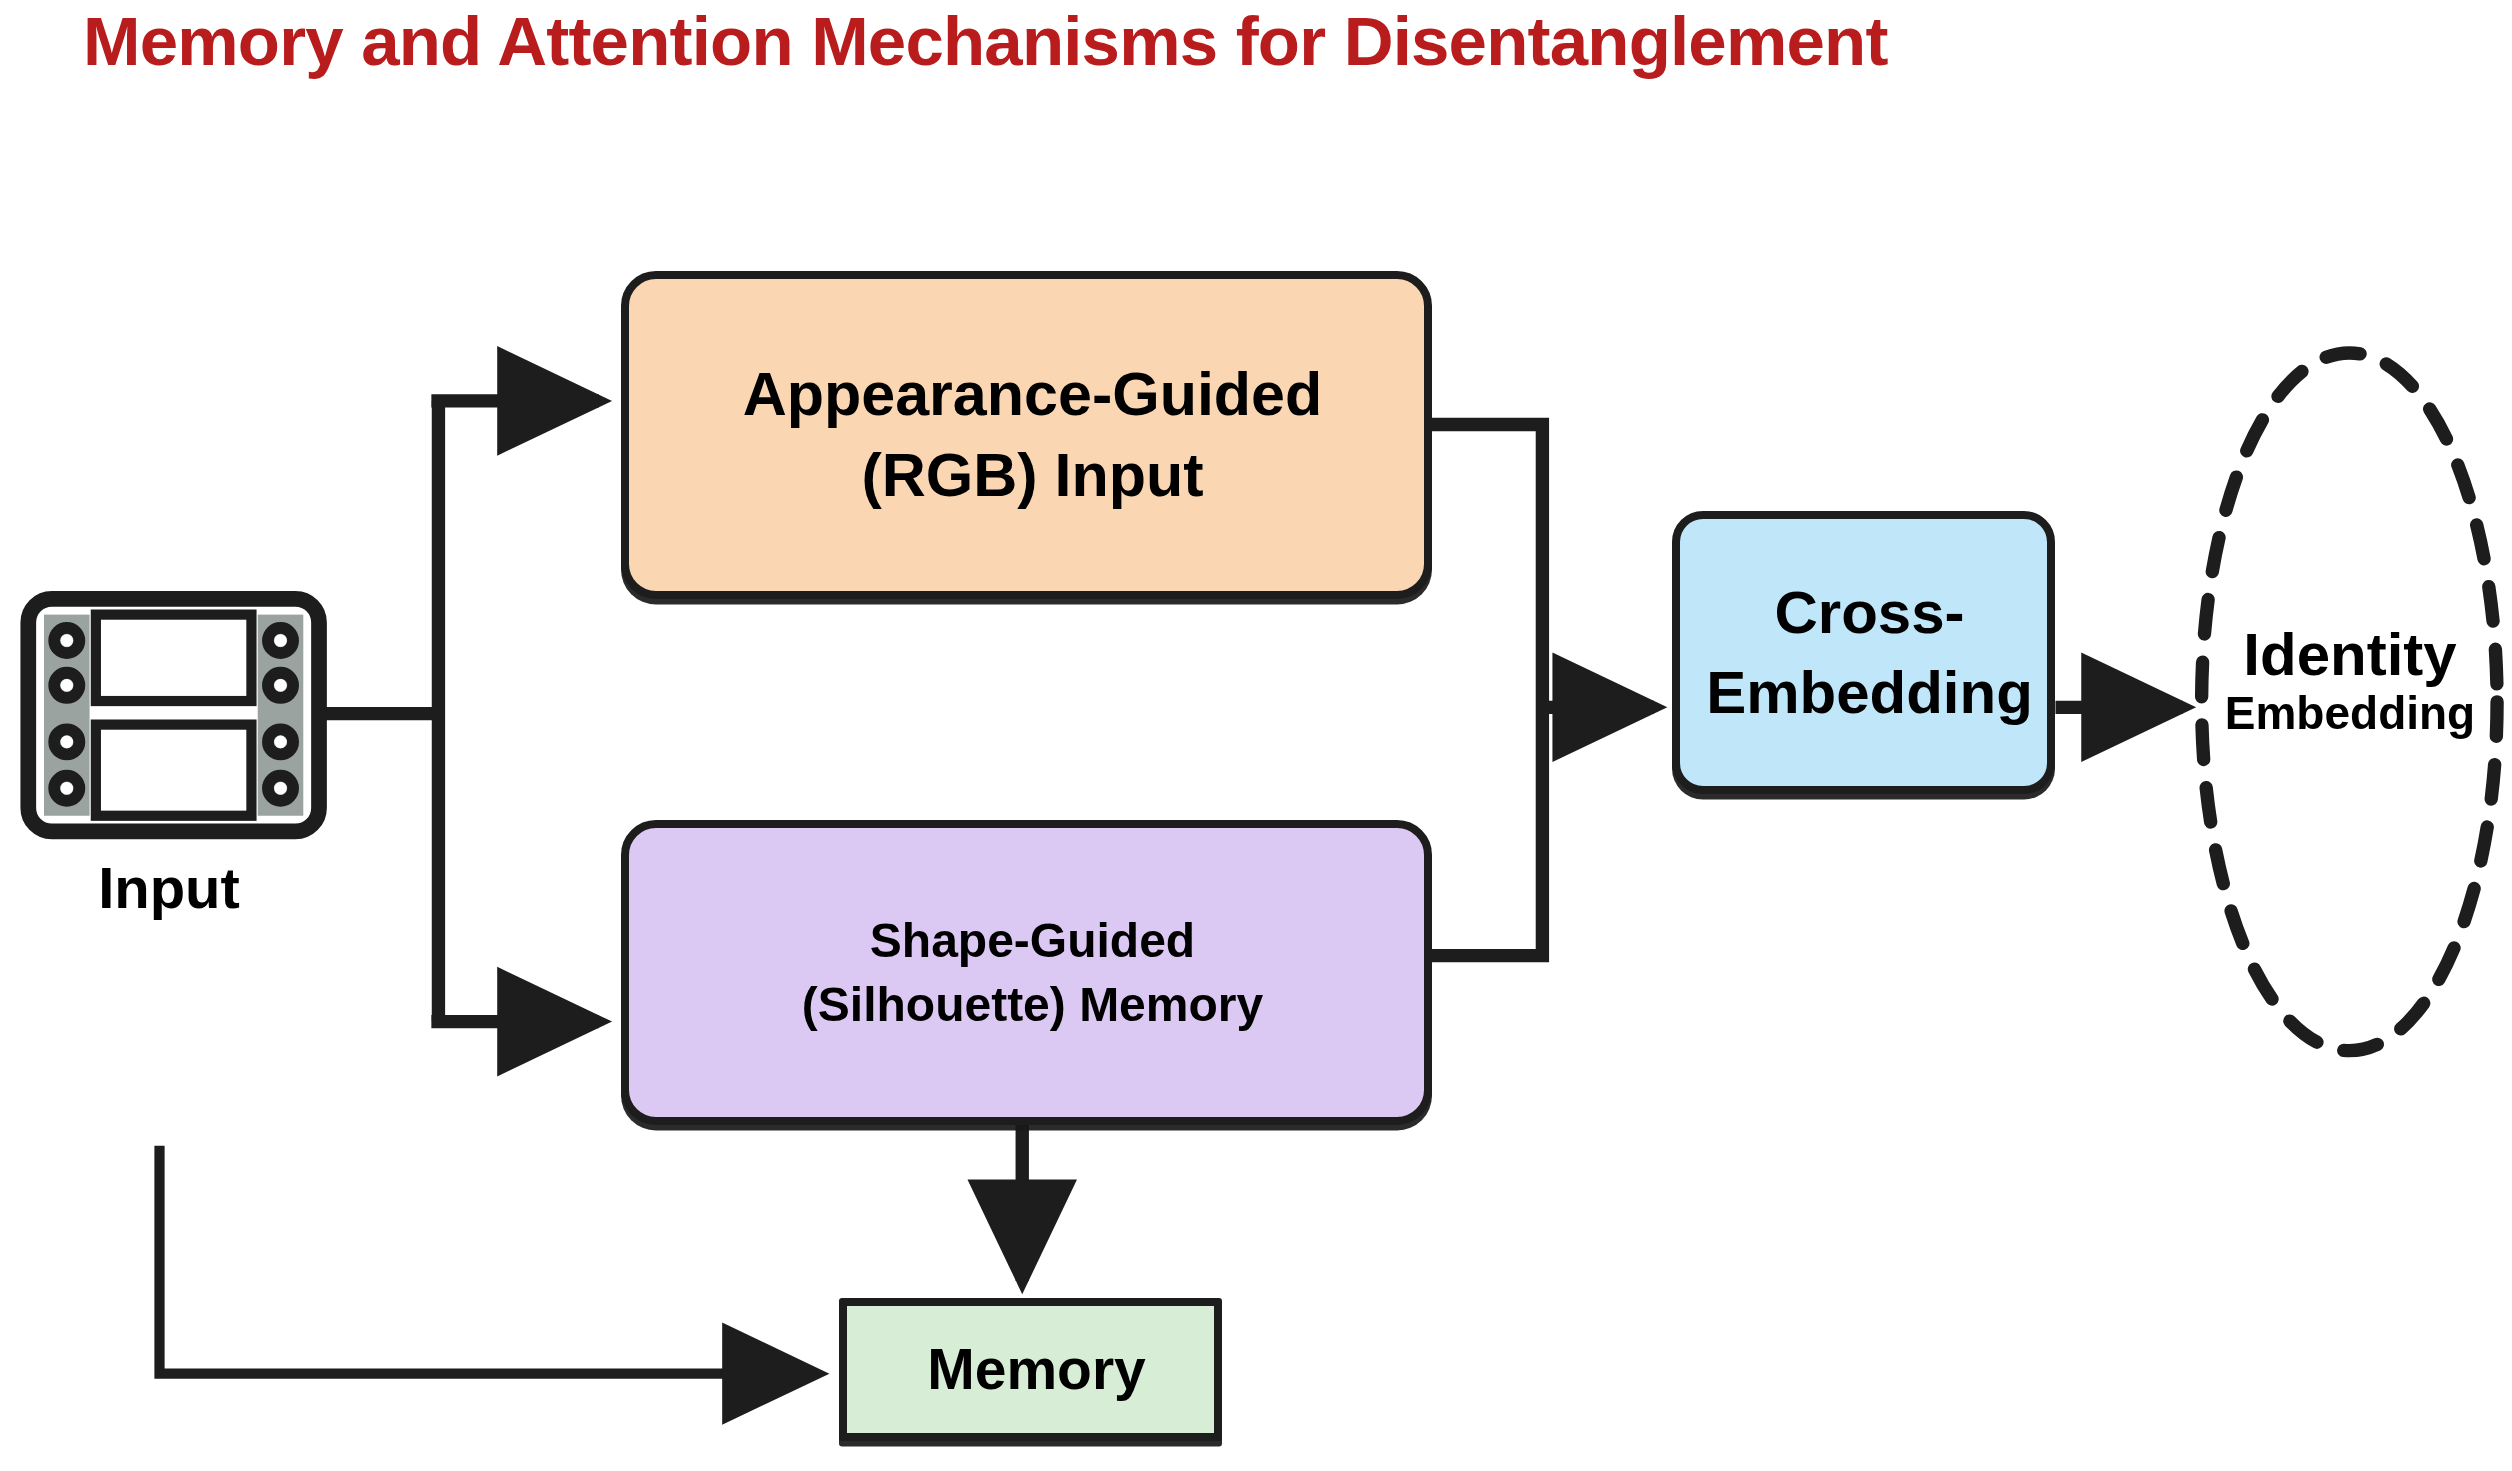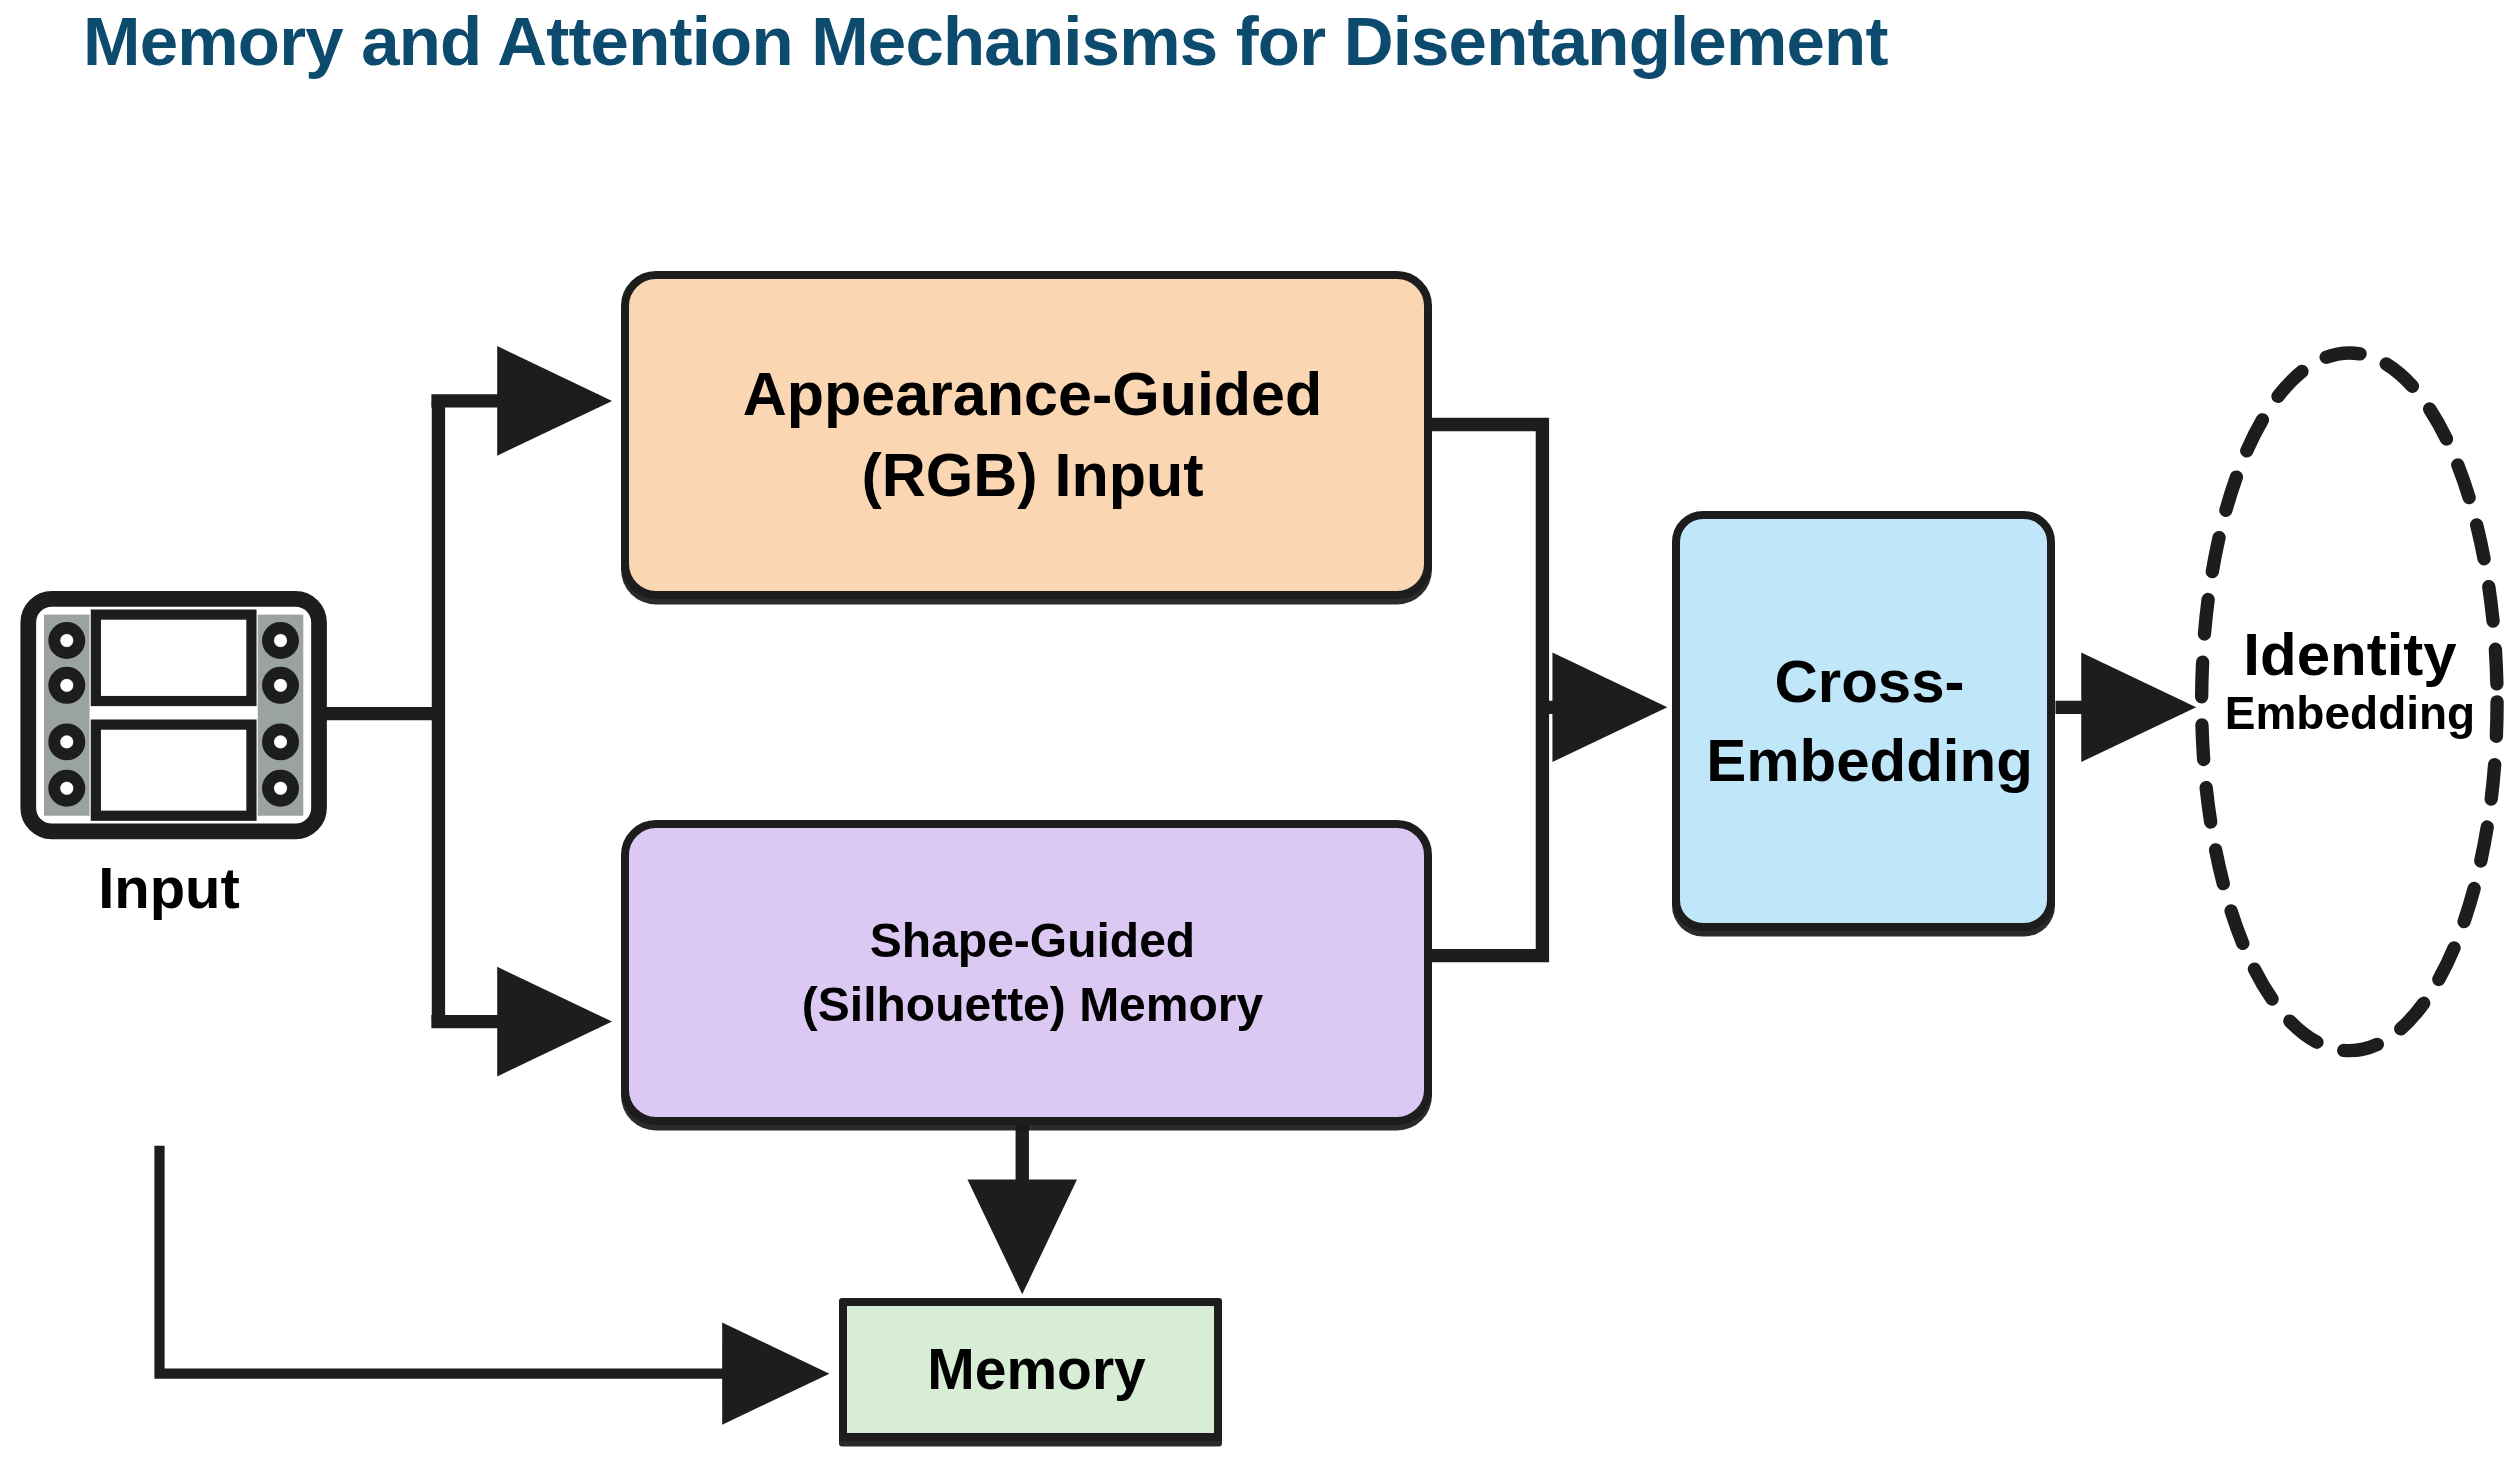--- a/index.html
+++ b/index.html
@@ -21,21 +21,21 @@
   }
   
   #diagram-title {
     position: absolute;
     left: 83px;
     top: 6.3px;
     width: 2357px;
     font-size: 69px;
     font-weight: 700;
     letter-spacing: -0.8px;
-    color: #0c4a6e;
+    color: #b91c1c;
     line-height: 1.05;
     white-space: nowrap;
   }
   
   #wiring {
     position: absolute;
     left: 0;
     top: 0;
     width: 2512px;
     height: 1472px;
@@ -67,21 +67,21 @@
     font-size: 61px;
   }
   #box-shape {
     left: 621px;  top: 820px;
     width: 811px; height: 305px;
     background: #dcc9f3;
     font-size: 48px;
   }
   #box-cross {
     left: 1672px; top: 511px;
-    width: 383px;  height: 420px;
+    width: 383px;  height: 283px;
     background: #bfe6f9;
     border-radius: 31px;
     font-size: 60px;
   }
   #box-memory {
     left: 839px; top: 1298px;
     width: 383px;  height: 143px;
     background: #d7edd5;
     border-radius: 3px;
     font-size: 57px;

